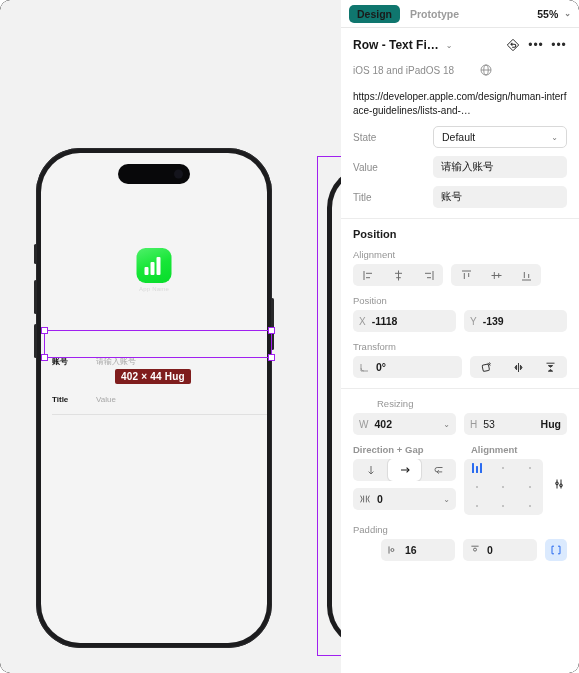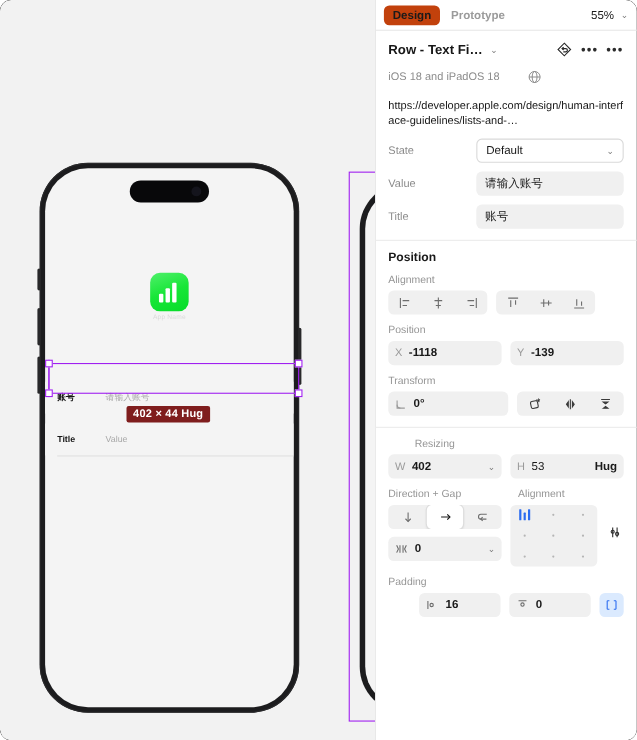--- a/index.html
+++ b/index.html
@@ -196,25 +196,25 @@
     flex: none;
     position: relative;
   }
   .tab {
     font-size: 10.5px; font-weight: bold;
     padding: 3px 8px;
     border-radius: 5px;
     color: #9b9b9b;
     cursor: default;
   }
-  .tab.active { background: #c2410c; color: #1a1a1a; }
+  .tab.active { background: #0f766e; color: #1a1a1a; }
   .zoom-ctl {
     position: absolute; right: 8px;
     display: flex; align-items: center; gap: 6px;
-    font-size: 10.5px; color: #1a1a1a; font-weight: normal;
+    font-size: 10.5px; color: #1a1a1a; font-weight: bold;
   }
   .chev { font-size: 8px; color: #7a7a7a; }
 
   .section { padding: 9px 12px 10px 12px; border-bottom: 1px solid #ececec; }
   .sec-title {
     font-size: 11px; font-weight: bold; color: #1a1a1a;
     margin-bottom: 9px;
     display: flex; align-items: center; justify-content: space-between;
   }
 
@@ -553,21 +553,21 @@
           <span class="num">402</span>
           <span class="chev">⌄</span>
         </span>
         <span class="num-field">
           <span class="pfx">H</span>
           <span class="num" style="font-weight:normal;">53</span>
           <span class="sfx">Hug</span>
         </span>
       </div>
 
-      <div style="display:flex; gap:8px;">
+      <div style="display:flex; gap:8px;font-weight:bold;">
         <div class="sub-label" style="width:110px;">Direction + Gap</div>
         <div class="sub-label">Alignment</div>
       </div>
 
       <div style="display:flex; gap:8px; align-items:flex-start;">
         <div style="width:103px;">
           <div class="btn-group" style="width:103px; justify-content:space-between; padding:0 1px;">
             <span class="gbtn" style="width:33px;">
               <svg width="12" height="12" viewBox="0 0 12 12" stroke="#6d6d6d" stroke-width="1" fill="none">
                 <path d="M6 2v8"></path>

